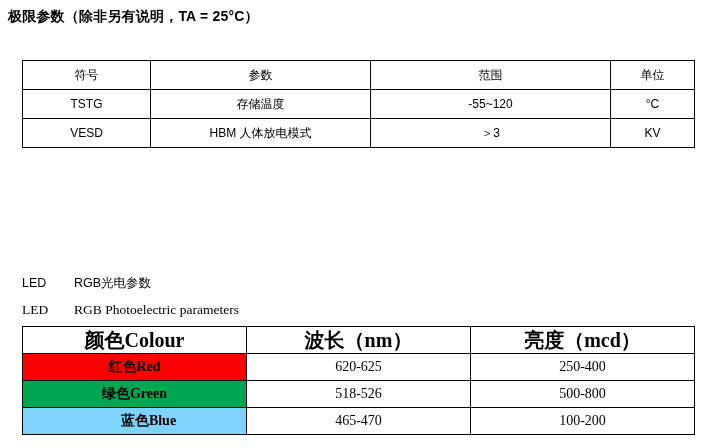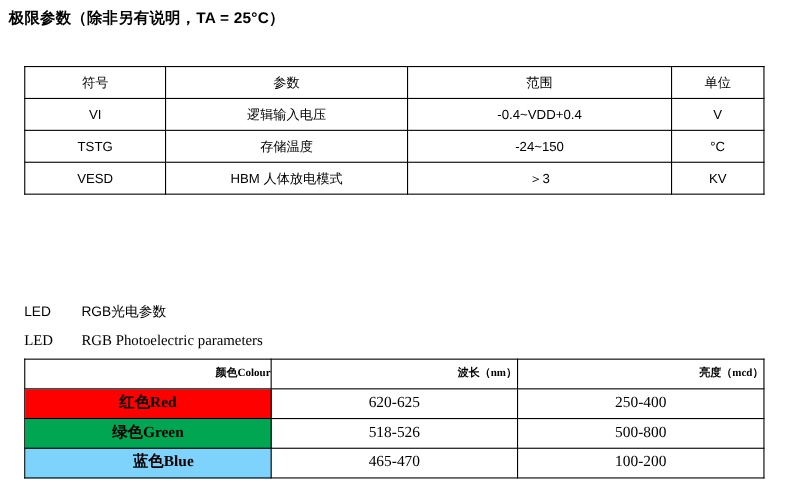--- a/index.html
+++ b/index.html
@@ -81,22 +81,21 @@
   }
   .rgb-table td {
     height: 26px;
     line-height: 26px;
   }
   .rgb-table .c-colour { width: 224px; }
   .rgb-table .c-wave { width: 224px; }
   .rgb-table .c-bright { width: 224px; }
   .rgb-table .hdr td {
     font-weight: bold;
-    font-size: 10px;
-    text-align: right;
+    font-size: 20px;
   }
   .cell-red {
     background: #ff0000;
     color: #000000;
     font-weight: bold;
   }
   .cell-green {
     background: #00a651;
     color: #000000;
     font-weight: bold;
@@ -123,29 +122,23 @@
         <col class="c-unit">
     </colgroup>
     <tbody>
       <tr class="hdr">
         <td>符号</td>
         <td>参数</td>
         <td>范围</td>
         <td>单位</td>
       </tr>
       <tr>
-        <td>VI</td>
-        <td>逻辑输入电压</td>
-        <td>-0.4~VDD+0.4</td>
-        <td>V</td>
-      </tr>
-      <tr>
         <td>TSTG</td>
         <td>存储温度</td>
-        <td>-24~150</td>
+        <td>-55~120</td>
         <td>°C</td>
       </tr>
       <tr>
         <td>VESD</td>
         <td>HBM 人体放电模式</td>
         <td>＞3</td>
         <td>KV</td>
       </tr>
     </tbody>
   </table>

